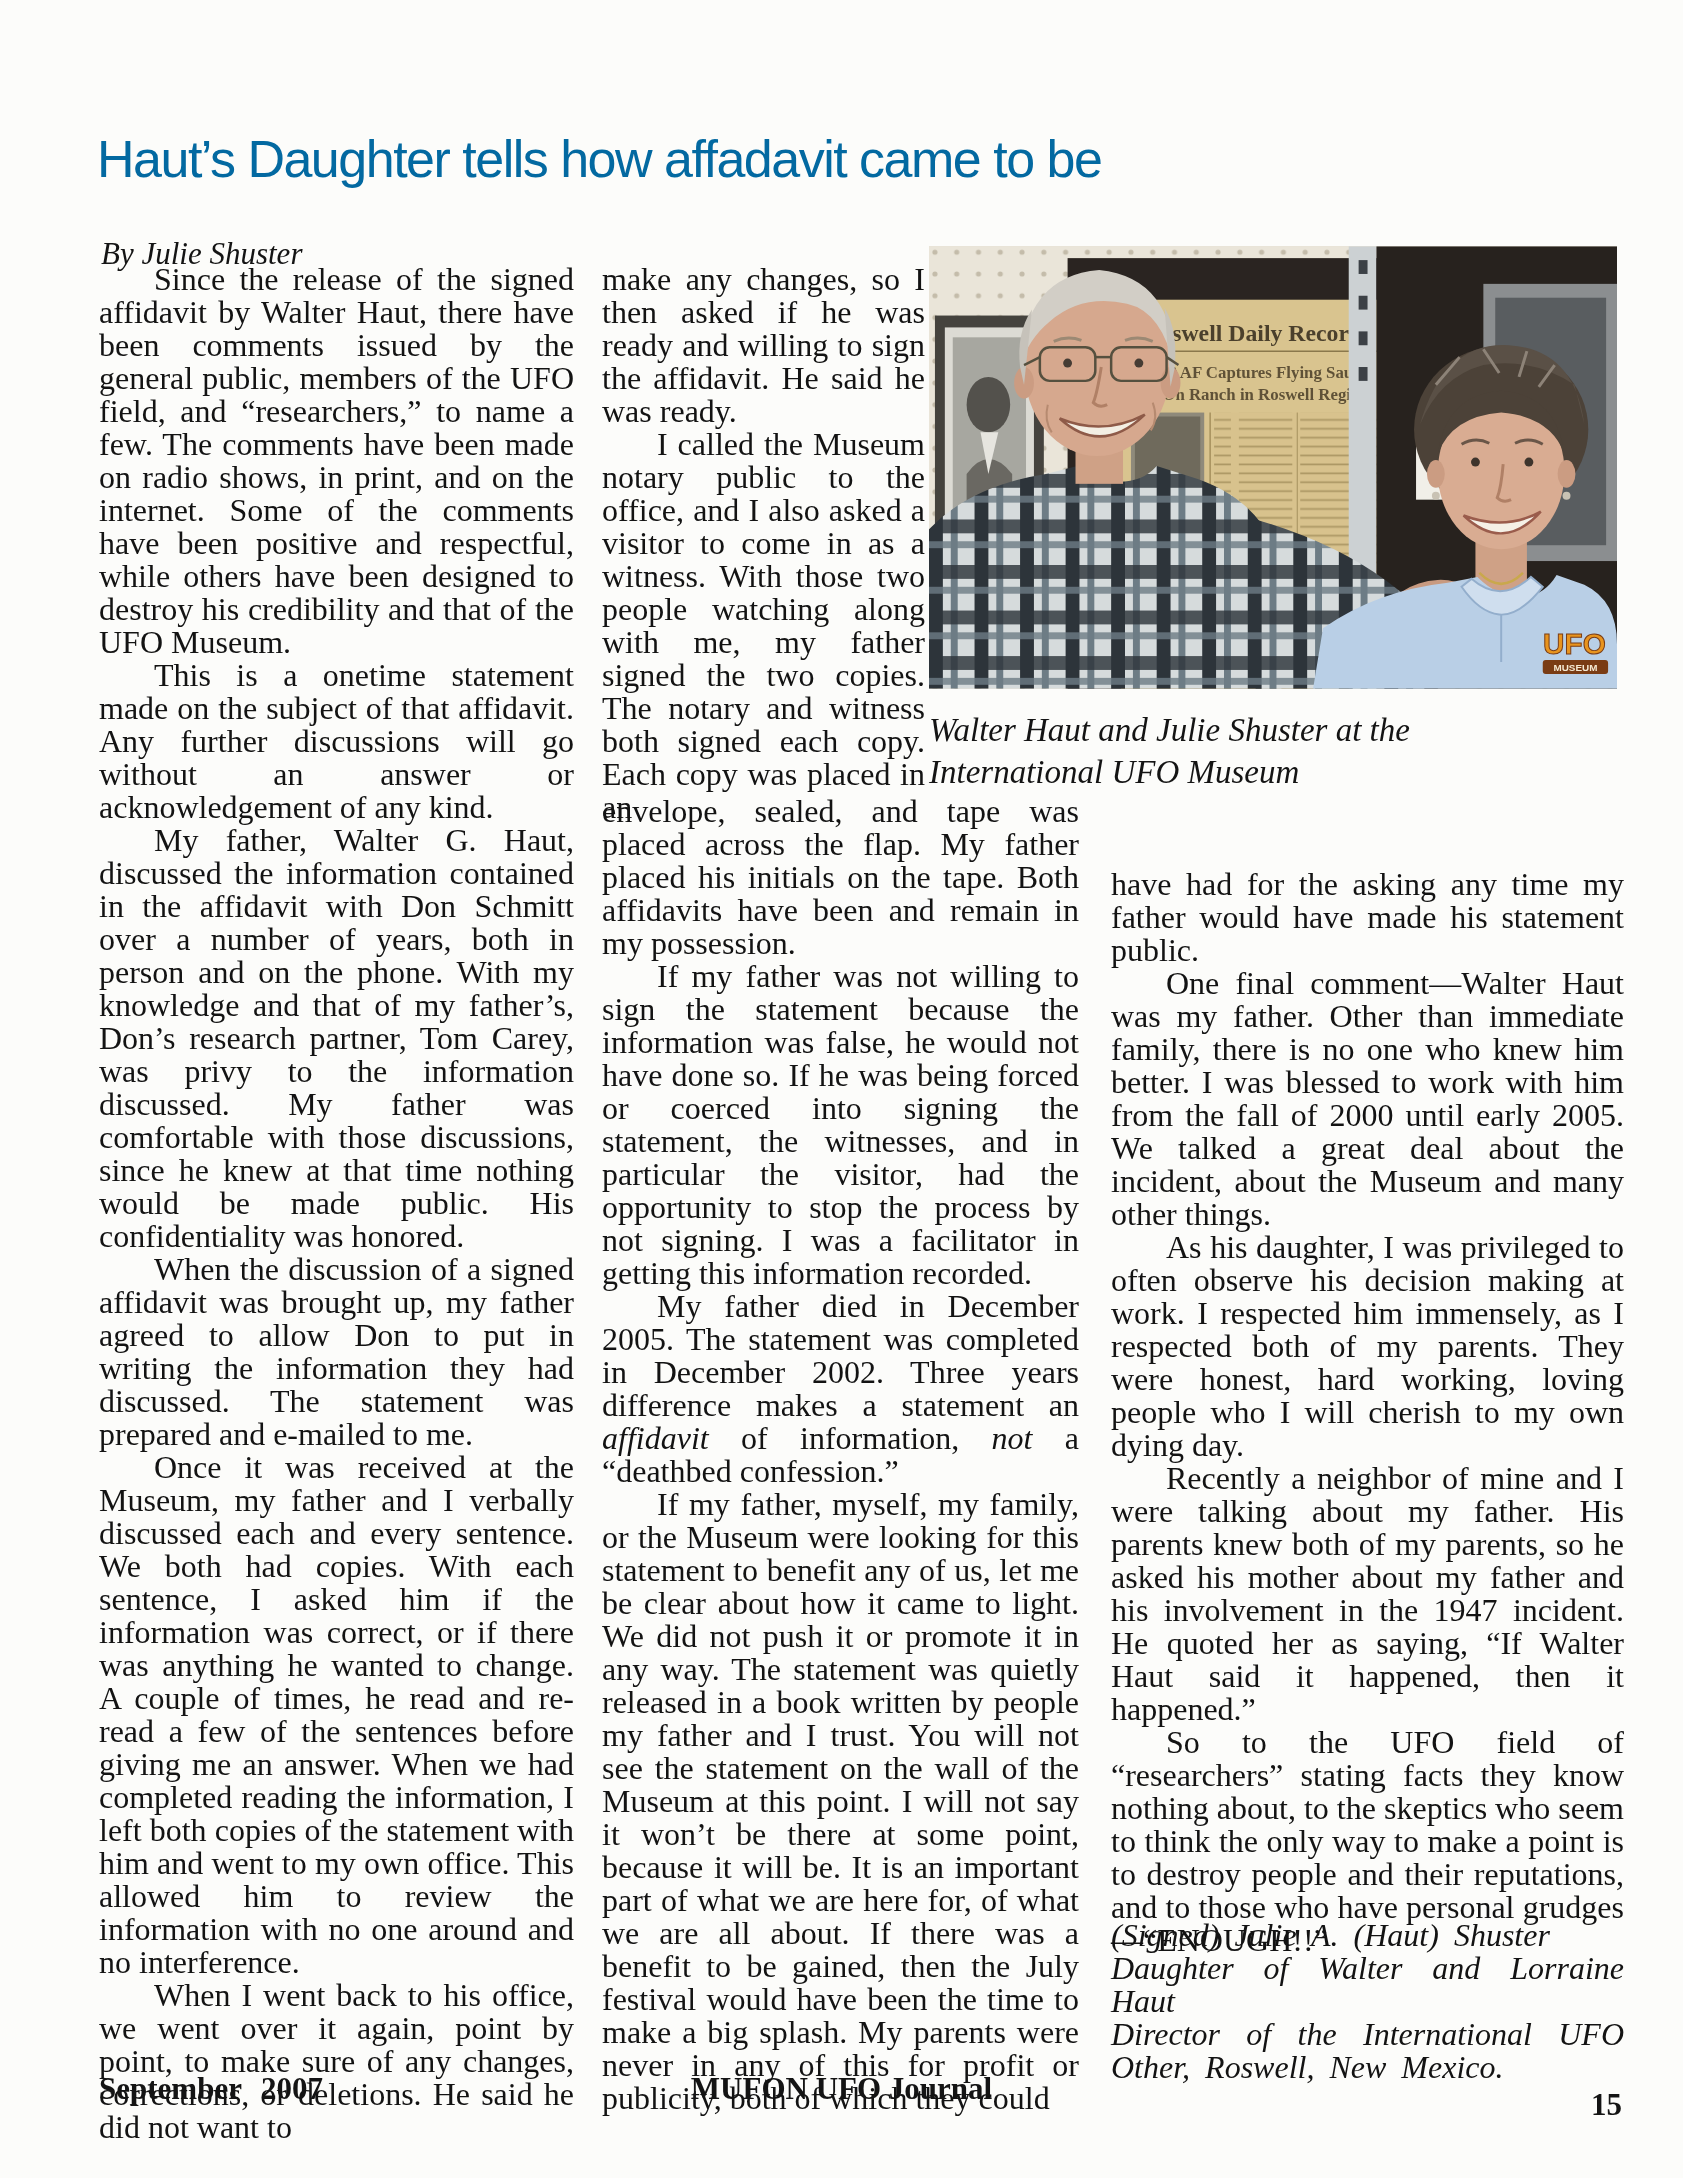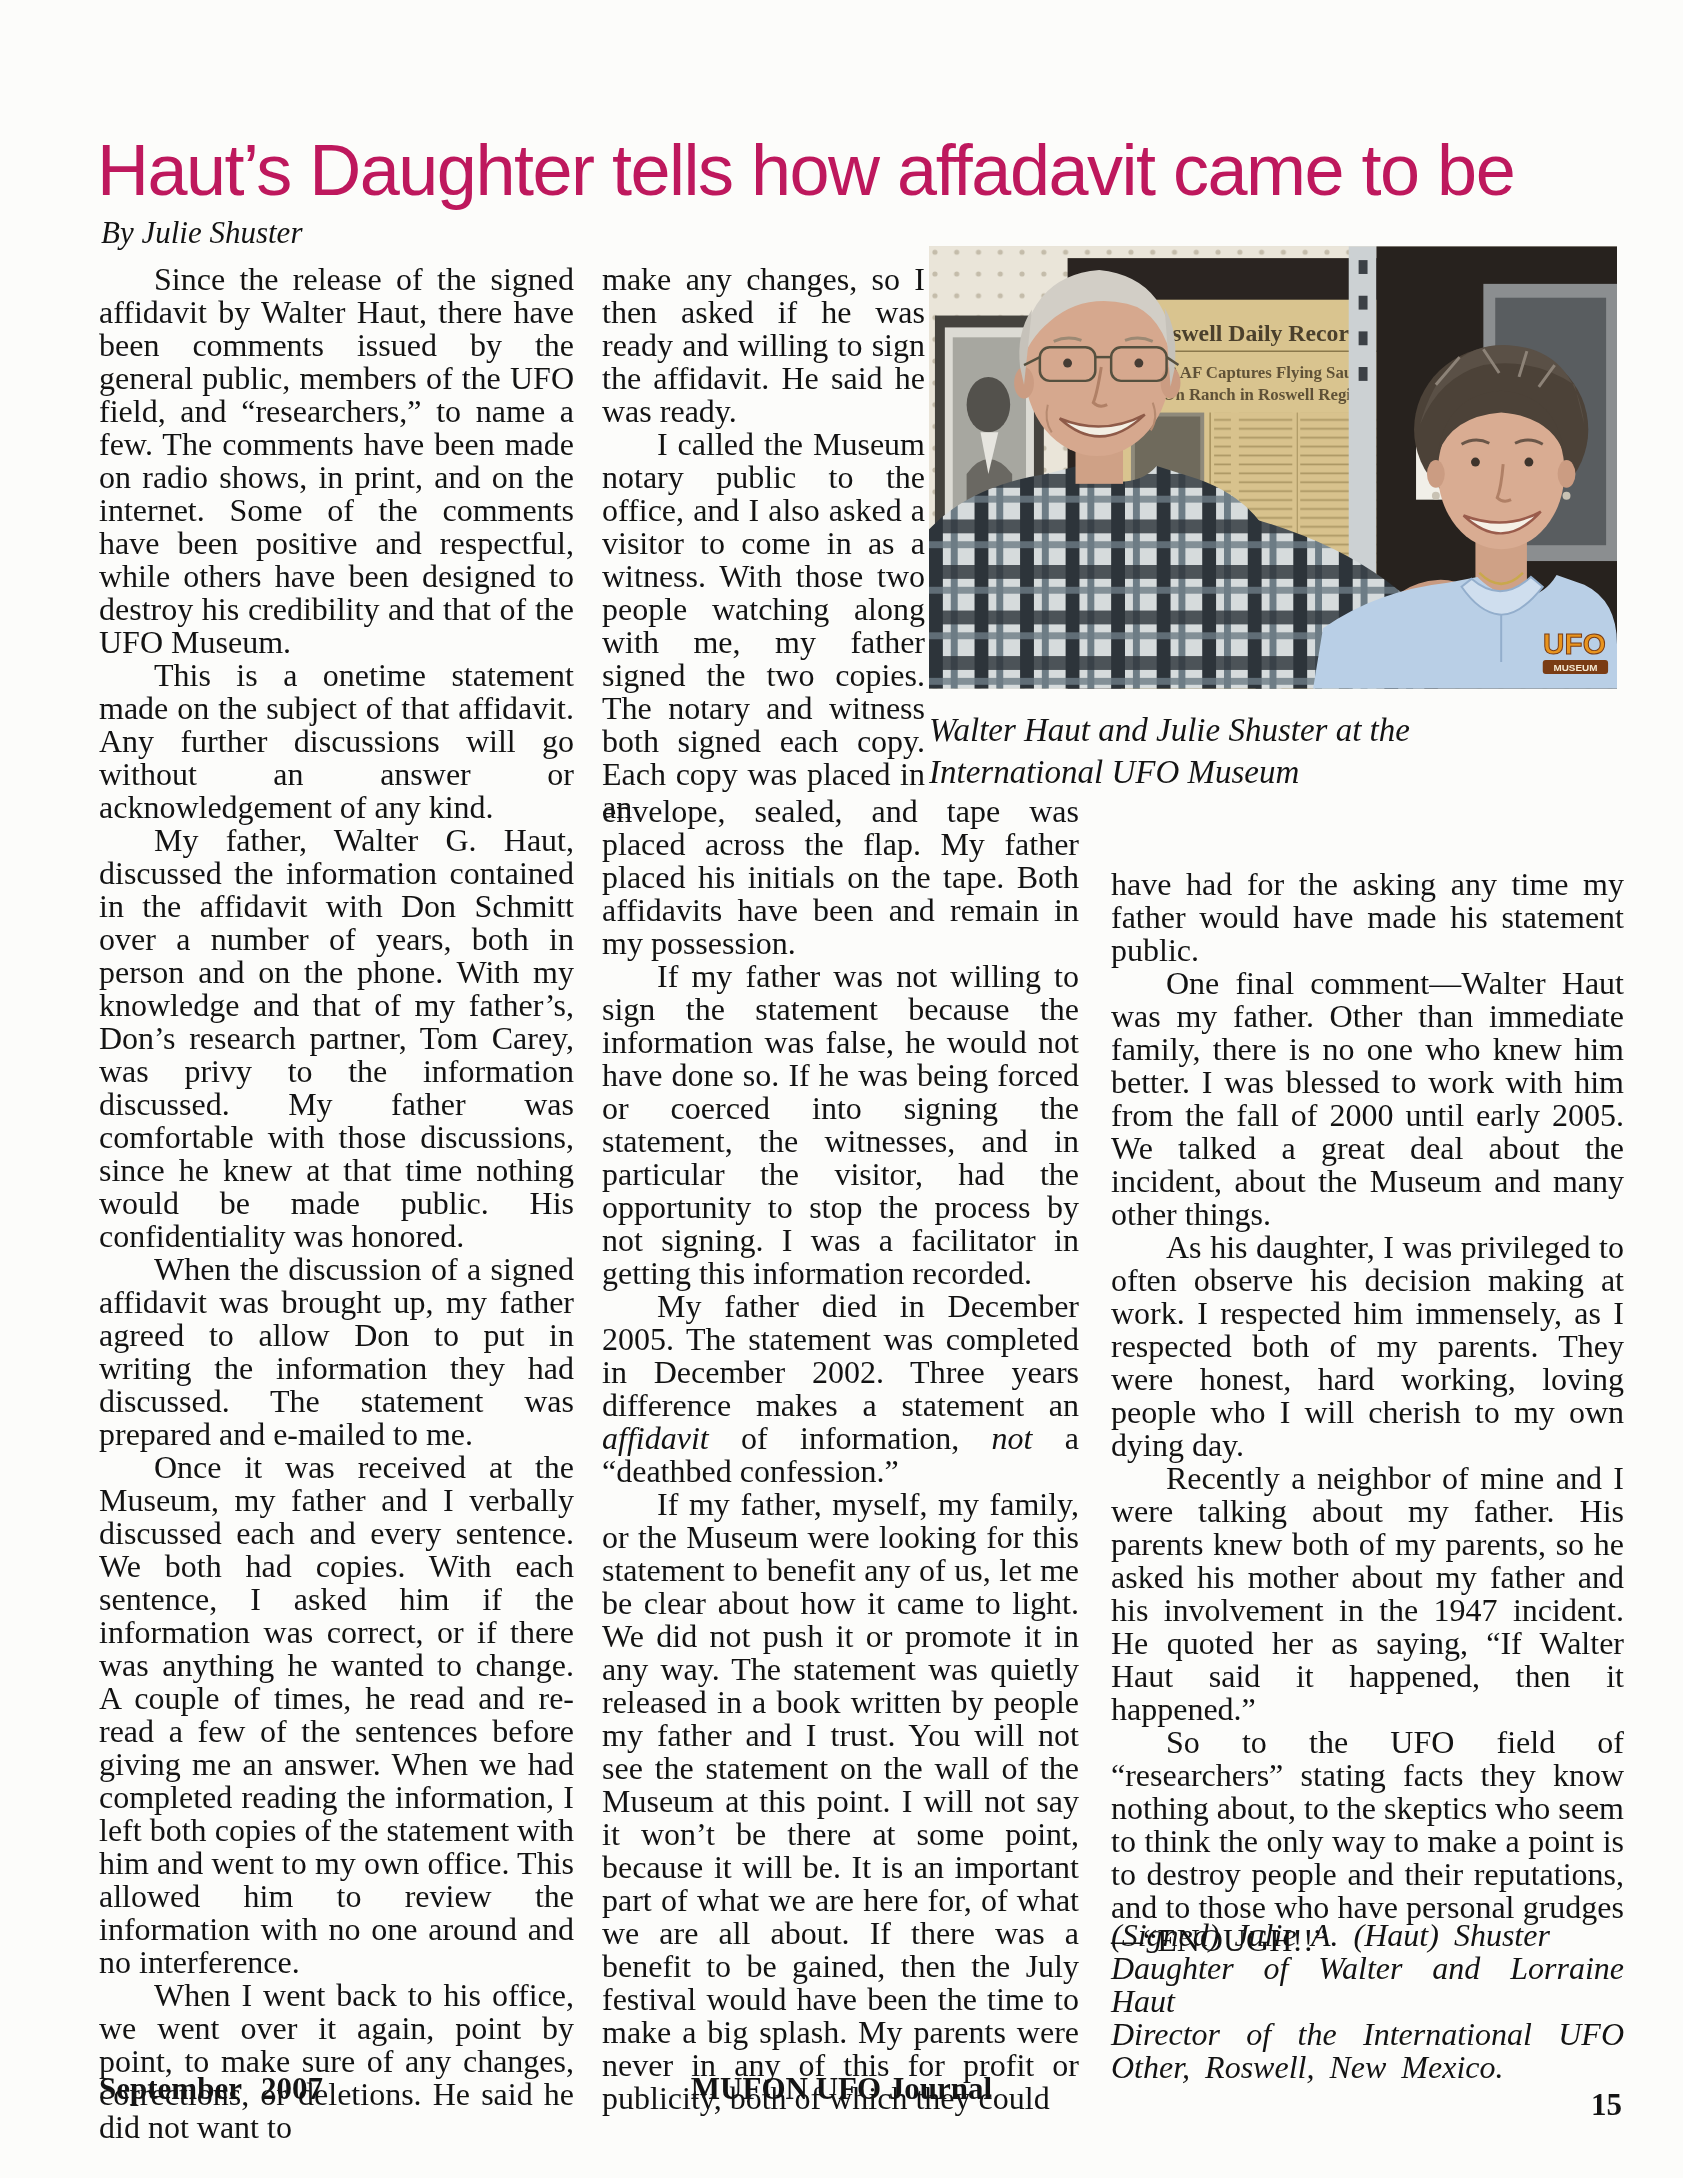--- a/index.html
+++ b/index.html
@@ -4,24 +4,24 @@
 <style>
   html,body { margin:0; padding:0; background:#777; }
   .page {
     position:relative; width:1683px; height:2178px; margin:0 auto;
     background:#fcfcfa; color:#141414; overflow:hidden;
     font-family:"Liberation Serif", serif;
   }
   .title {
     position:absolute; left:97px; top:129px;
     font-family:"Liberation Sans", sans-serif;
-    font-size:72px; letter-spacing:-1.5px; white-space:nowrap; color:#be185d;
+    font-size:52px; letter-spacing:-1.5px; white-space:nowrap; color:#0369a1;
   }
   .byline {
-    position:absolute; left:101px; top:215px;
+    position:absolute; left:101px; top:236px;
     font-style:italic; font-size:31px;
   }
   .col {
     position:absolute; text-align:justify;
     font-size:32px; line-height:33px; color:#131313;
   }
   .col p { margin:0; }
   .col p.ind { text-indent:55px; }
   .col p.it { font-style:italic; }
   #col1  { left:99px;  top:263px; width:475px;  height:1742px; }

